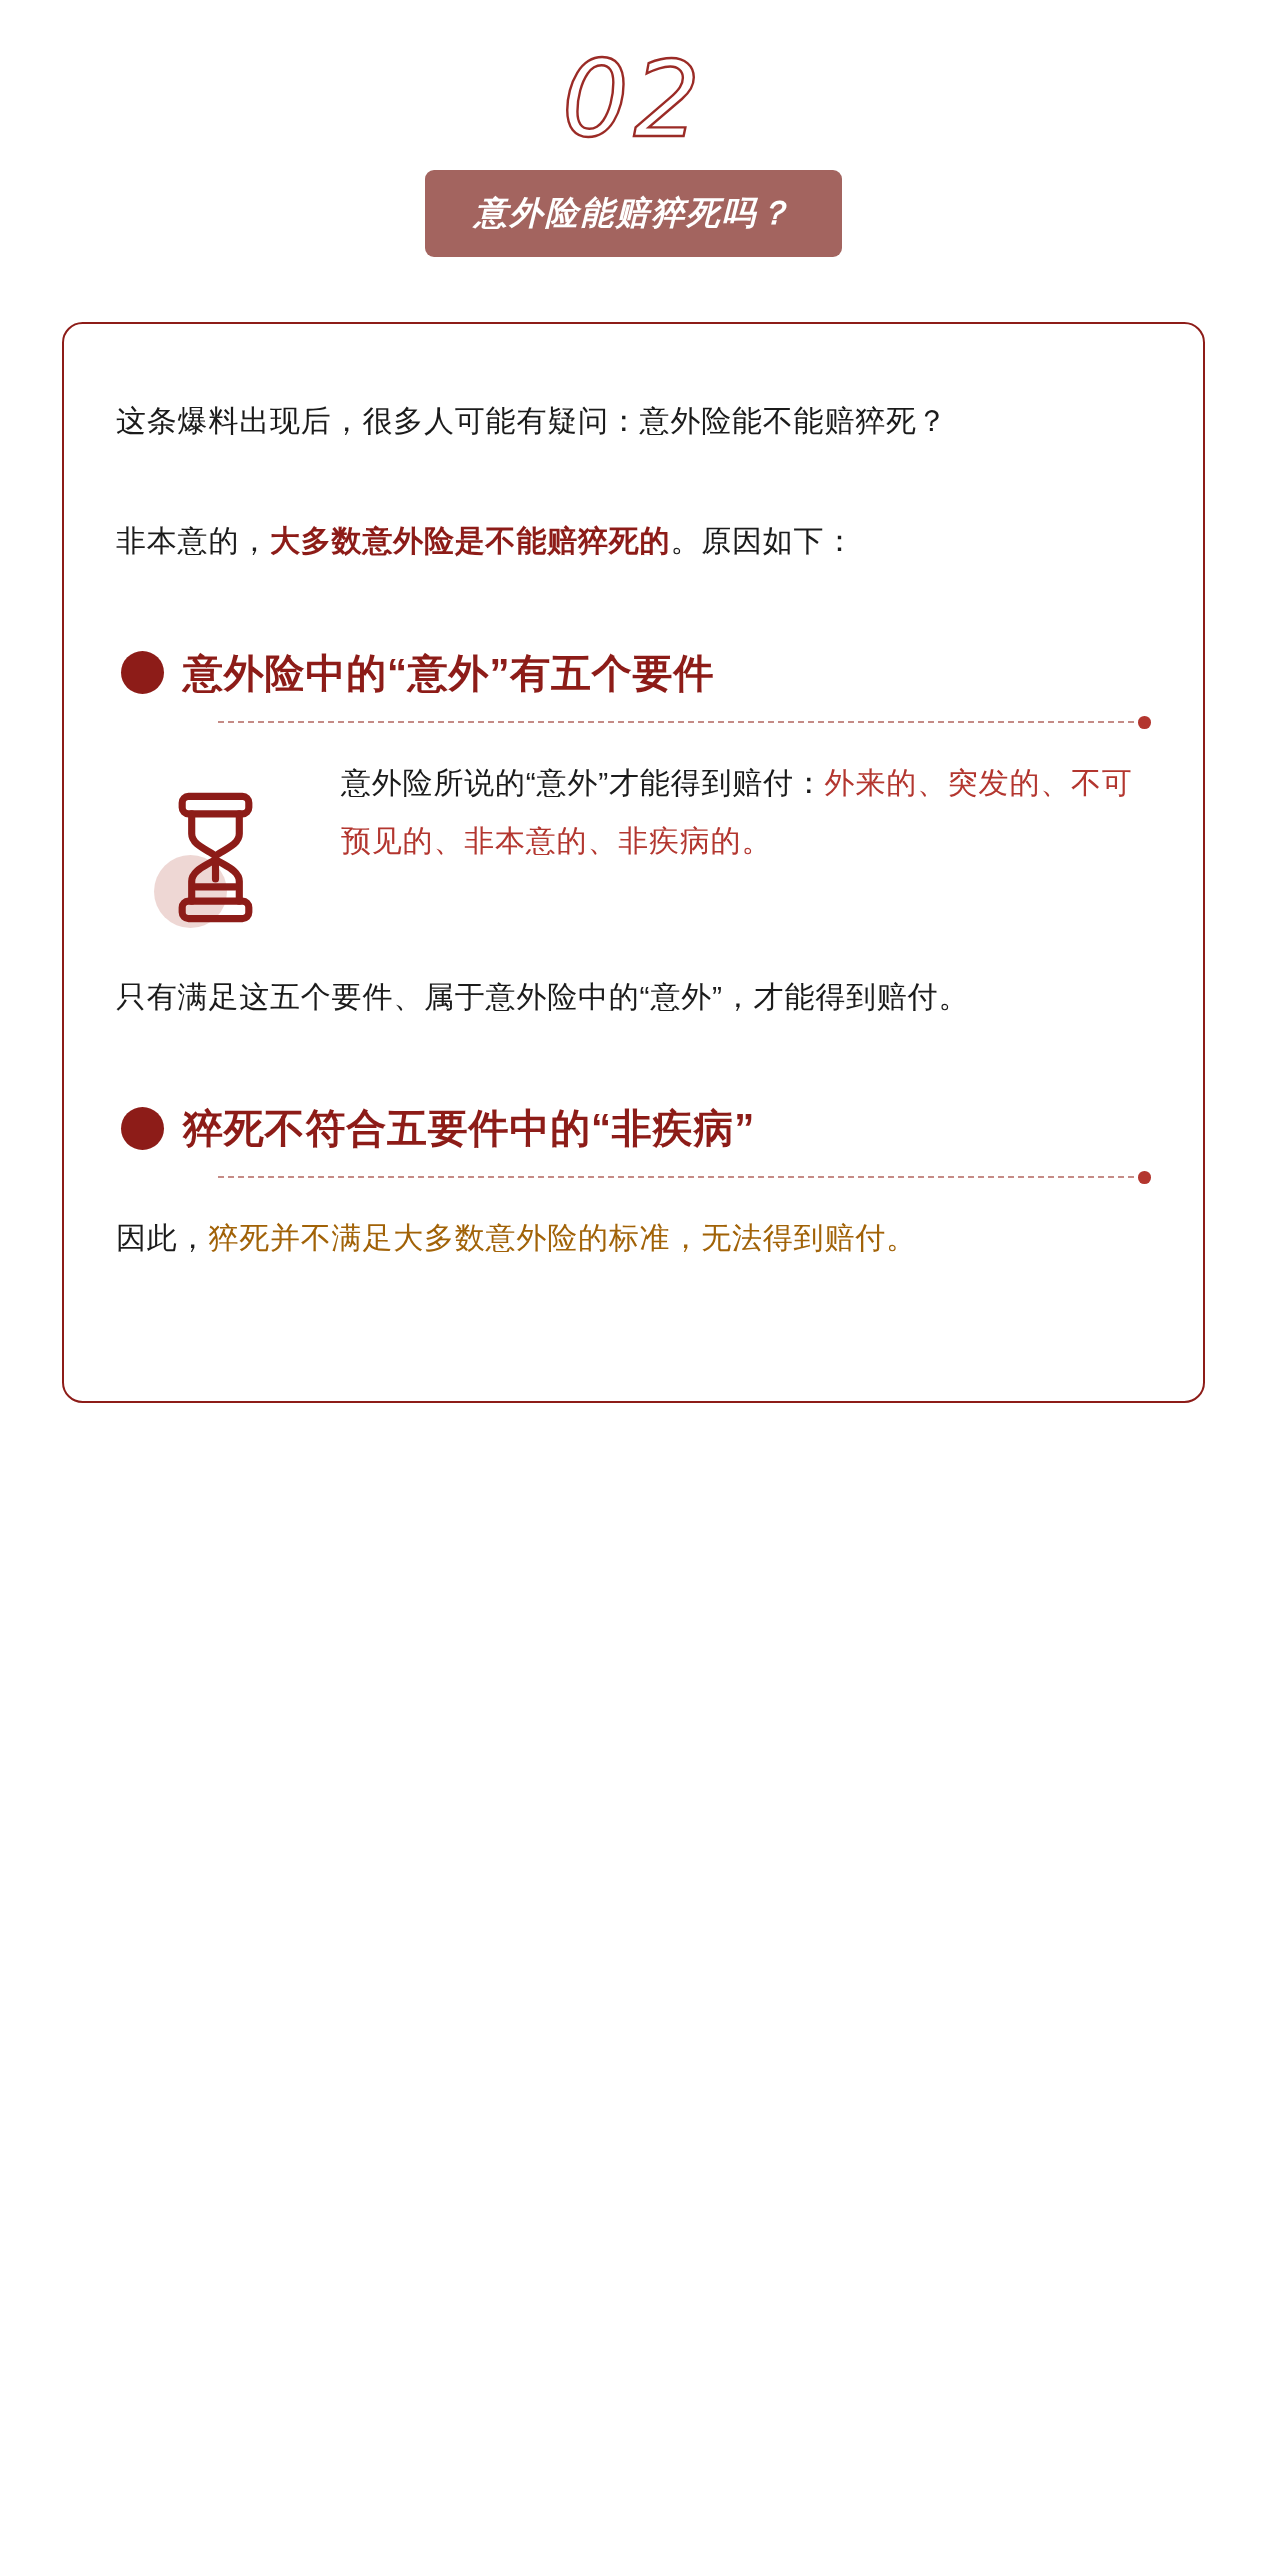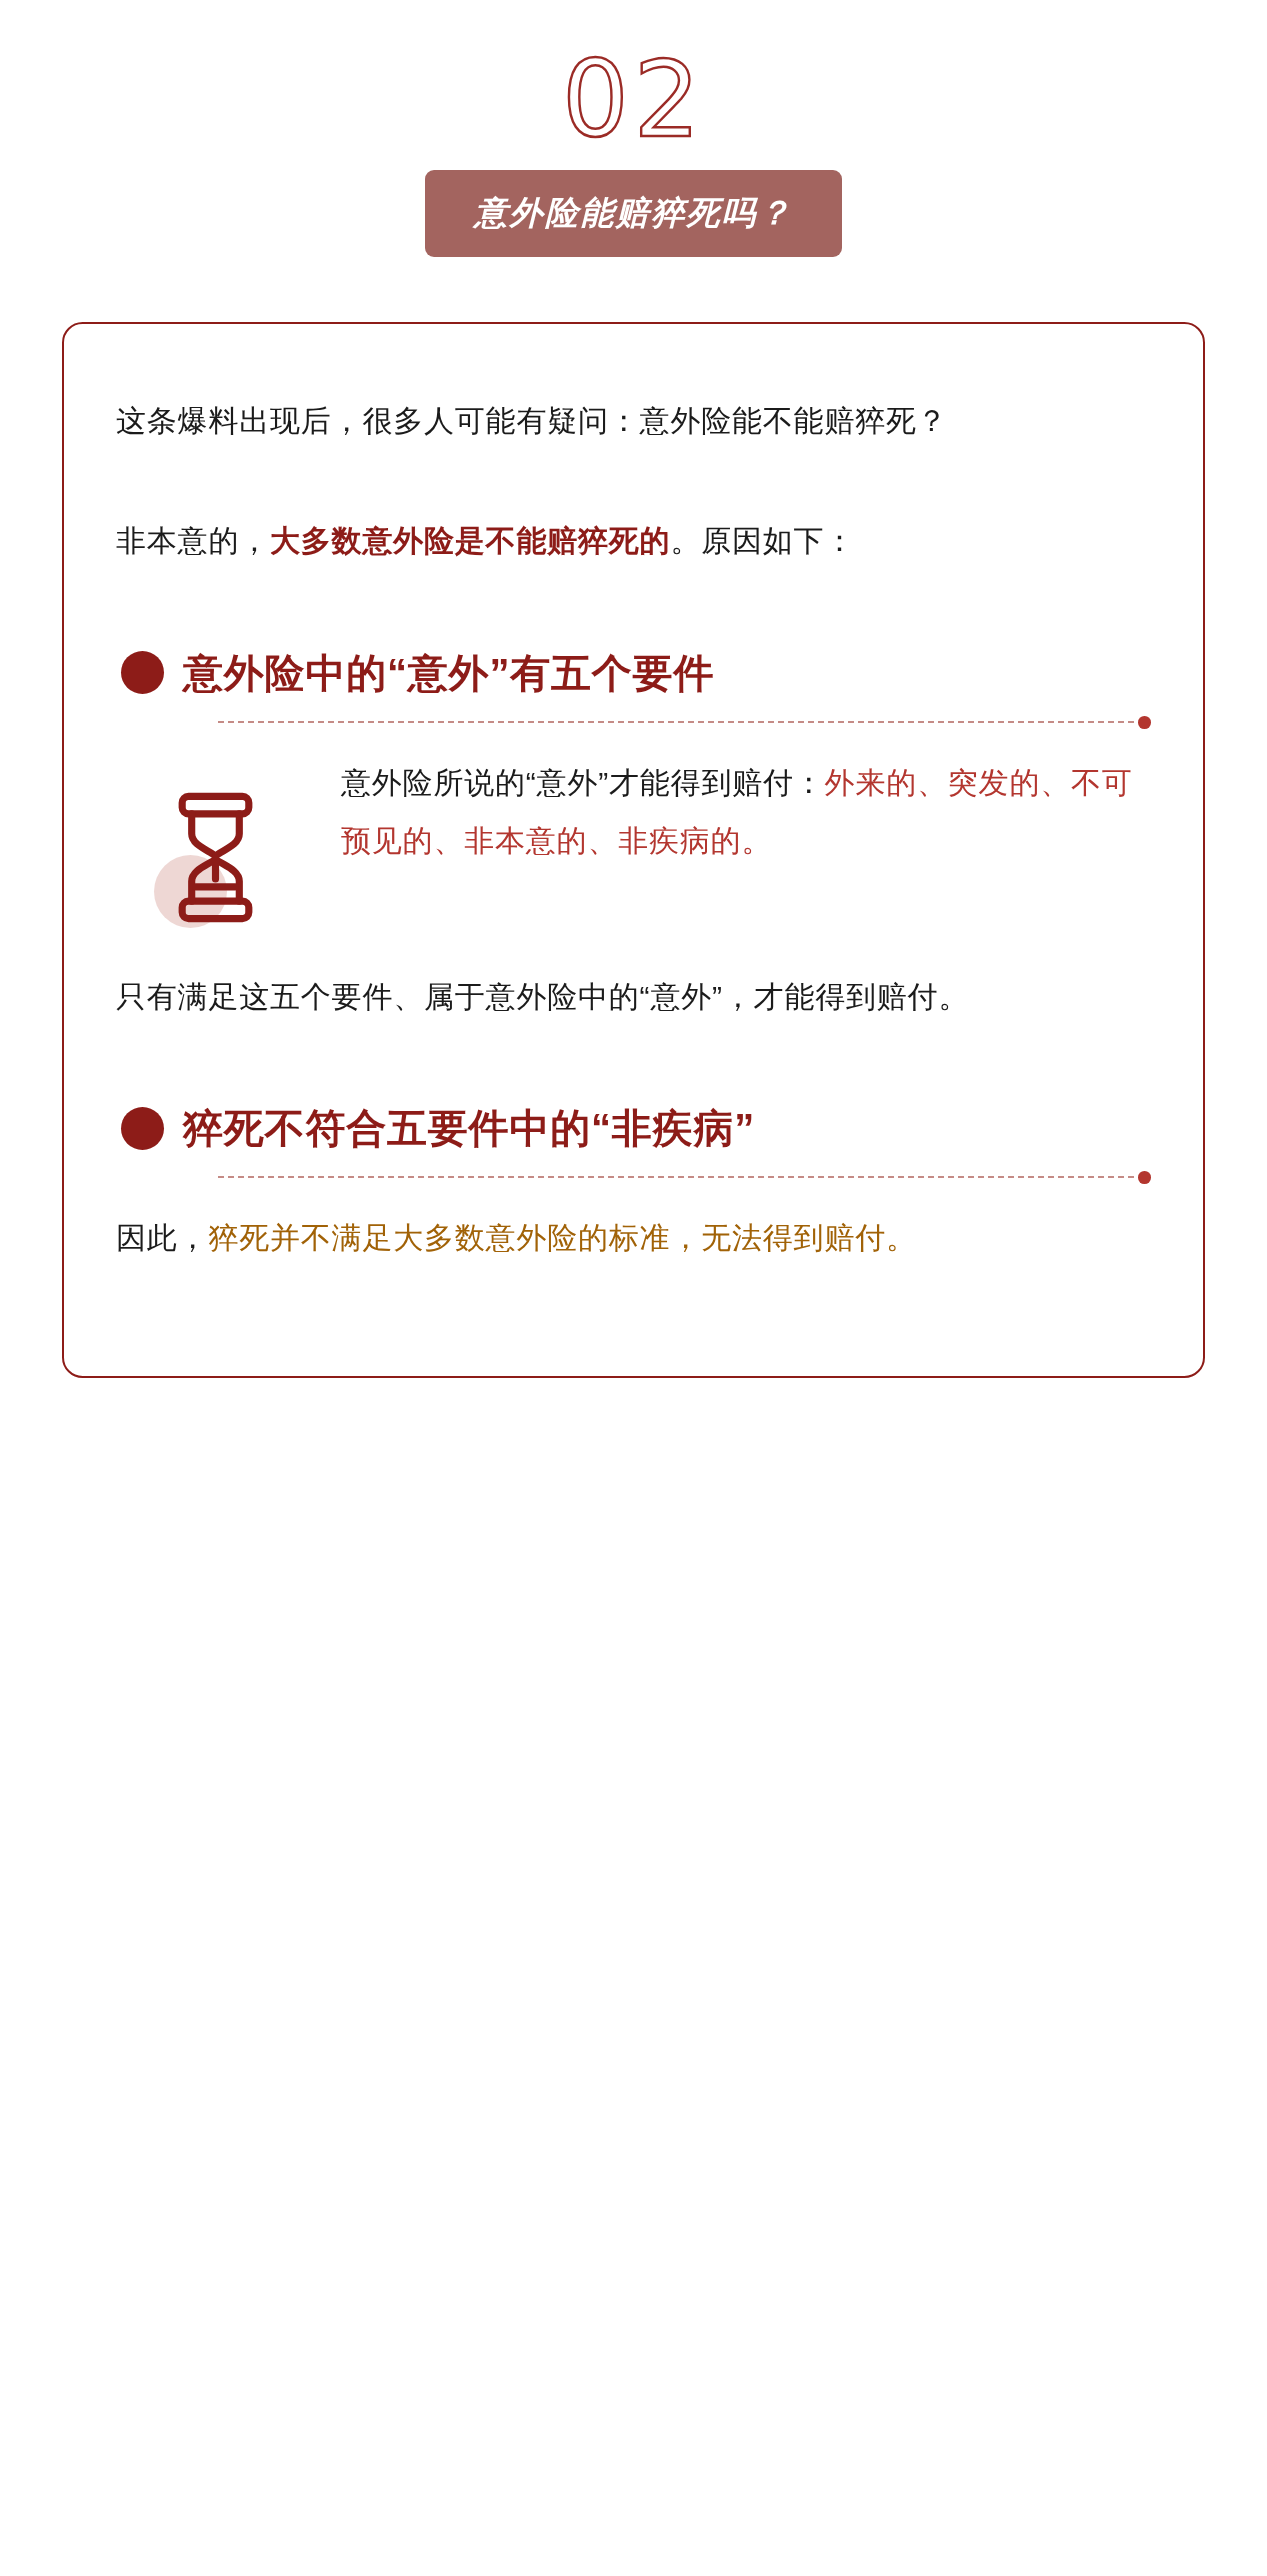--- a/index.html
+++ b/index.html
@@ -30,40 +30,41 @@
   }
   .section-number {
     font-size: 105px;
     line-height: 1;
     font-weight: 400;
     letter-spacing: 4.8px;
     color: transparent;
     -webkit-text-stroke: 2.4px #9b2b26;
     font-family: "DejaVu Sans", sans-serif;
     margin: 0 0 17.4px 0;
+    font-style: italic;
   }
   .title-pill {
     display: inline-block;
     background: #a3645f;
     color: #ffffff;
     font-size: 33px;
     font-weight: 700;
     font-style: italic;
     letter-spacing: 2.4px;
     padding: 20.6px 49px;
     border-radius: 9px;
   }
 
   
   .card {
     position: relative;
     margin: 65px 62px 0 62px;
     border: 2.4px solid #8d1c18;
     border-radius: 20.6px;
-    padding: 68px 52px 95px 52px;
+    padding: 68px 52px 120px 52px;
     box-sizing: border-box;
   }
 
   .para {
     font-size: 30px;
     line-height: 1.95;
     letter-spacing: 0.8px;
     color: #1b1b1b;
     margin: 0 0 12.7px 0;
   }

